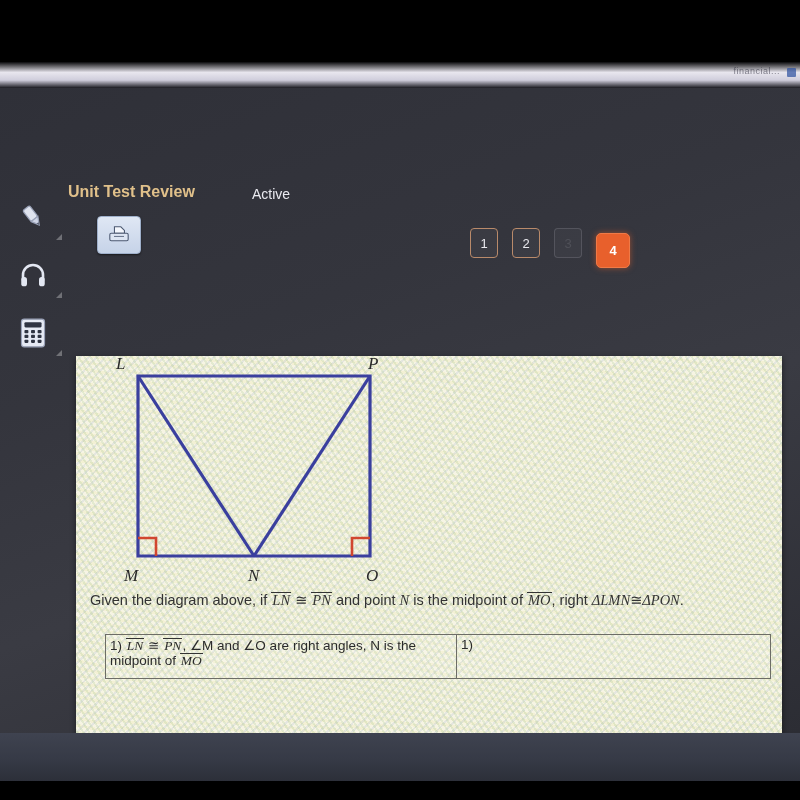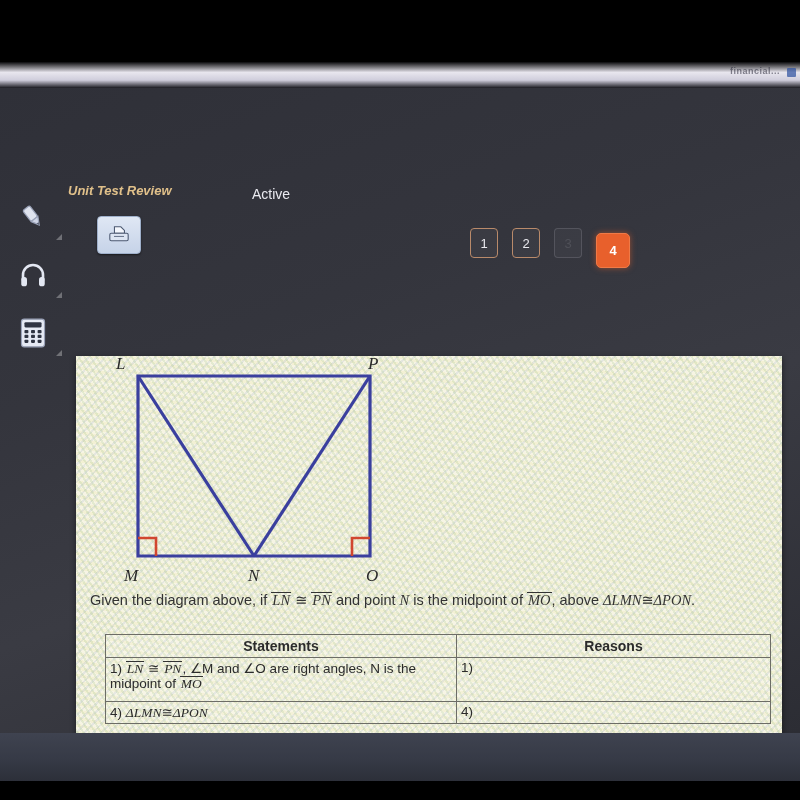--- a/index.html
+++ b/index.html
@@ -5,35 +5,35 @@
   html,body{margin:0;padding:0;background:#000;}
   body{width:800px;height:800px;overflow:hidden;font-family:"Liberation Sans",sans-serif;}
 
   #screen{position:relative;width:800px;height:800px;background:#000;overflow:hidden;}
 
   
   .letterbox-top{position:absolute;left:0;top:0;width:800px;height:62px;background:#000;}
   .sliver{position:absolute;left:0;top:62px;width:800px;height:26px;
           background:linear-gradient(180deg,#0a0a0c 0%,#e8e6ee 40%,#cfcddb 70%,#1a1a20 100%);}
   .sliver-text{position:absolute;right:20px;top:66px;font-size:9px;color:#2a2a3a;
-               letter-spacing:.5px;opacity:.55;font-weight:700;}
+               letter-spacing:.5px;opacity:.55;font-weight:400;}
   .sliver-chip{position:absolute;right:4px;top:68px;width:9px;height:9px;background:#2b4f9e;border-radius:1px;opacity:.7;}
 
   
   .app{position:absolute;left:0;top:88px;width:800px;height:645px;
        background:linear-gradient(160deg,#2f3038 0%,#34353d 35%,#3a3b43 60%,#2c2d34 100%);}
 
   .rail{position:absolute;left:0;top:100px;width:66px;height:320px;}
   .rail-item{position:relative;width:66px;height:58px;display:flex;align-items:center;justify-content:center;}
   .rail-item .corner{position:absolute;right:4px;bottom:6px;width:0;height:0;
         border-left:6px solid transparent;border-bottom:6px solid rgba(255,255,255,.30);}
 
   .title{position:absolute;left:68px;top:52px;font-size:27px;font-weight:700;color:#f2f2f4;
          letter-spacing:.2px;text-shadow:0 1px 3px rgba(0,0,0,.6);}
-  .subtitle{position:absolute;left:68px;top:95px;font-size:13px;font-weight:700;color:#e0c08a;font-style:italic;}
+  .subtitle{position:absolute;left:68px;top:95px;font-size:16px;font-weight:700;color:#e0c08a;}
   .activetab{position:absolute;left:252px;top:98px;font-size:14px;font-weight:400;color:#eaeaf0;}
 
   .printbtn{position:absolute;left:97px;top:128px;width:42px;height:36px;border-radius:4px;
             background:linear-gradient(180deg,#dfe7f4 0%,#c6d3e8 100%);
             border:1px solid #9fb0cb;display:flex;align-items:center;justify-content:center;
             box-shadow:0 1px 2px rgba(0,0,0,.5);}
 
   .pager{position:absolute;left:470px;top:140px;display:flex;gap:14px;align-items:flex-start;}
   .pg{width:26px;height:28px;border:1px solid #b98a6a;border-radius:4px;background:rgba(255,255,255,.03);
       color:#e9e9ee;font-size:13px;display:flex;align-items:center;justify-content:center;
@@ -164,48 +164,36 @@
           <span class="fig-label" style="left:18px;top:-4px;">L</span>
           <span class="fig-label" style="left:270px;top:-4px;">P</span>
           <span class="fig-label" style="left:26px;top:208px;">M</span>
           <span class="fig-label" style="left:150px;top:208px;">N</span>
           <span class="fig-label" style="left:268px;top:208px;">O</span>
         </div>
 
         <div class="qtext">
           <span>Given the diagram above, if </span><span class="mathi ovl">LN</span>
           <span>≅</span>
-          <span class="mathi ovl">PN</span><span> and point </span><span class="mathi">N</span><span> is the midpoint of </span><span class="mathi ovl">MO</span><span>, above </span><span class="mathi">ΔLMN</span><span>≅</span><span class="mathi">ΔPON</span><span>.</span>
+          <span class="mathi ovl">PN</span><span> and point </span><span class="mathi">N</span><span> is the midpoint of </span><span class="mathi ovl">MO</span><span>, right </span><span class="mathi">ΔLMN</span><span>≅</span><span class="mathi">ΔPON</span><span>.</span>
         </div>
 
         <table class="proof">
           <tbody>
-              <tr>
-            <th class="stmt">Statements</th>
-            <th class="rsn">Reasons</th>
-          </tr>
           <tr class="r1">
             <td class="stmt">
               <span>1) </span><span class="mathi ovl">LN</span>
               <span>≅</span>
               <span class="mathi ovl">PN</span><span>, ∠M and ∠O are right angles, N is</span>
               <span>the midpoint of </span><span class="mathi ovl">MO</span>
             </td>
             <td class="rsn">
               <span>1)</span>
             </td>
           </tr>
-          <tr class="r4">
-            <td class="stmt">
-              <span>4) </span><span class="mathi">ΔLMN</span><span>≅</span><span class="mathi">ΔPON</span>
-            </td>
-            <td class="rsn">
-              <span>4)</span>
-            </td>
-          </tr>
         </tbody>
           </table>
 
       </div>
     </div>
 
   </div>
 
   <div class="taskbar">
     

